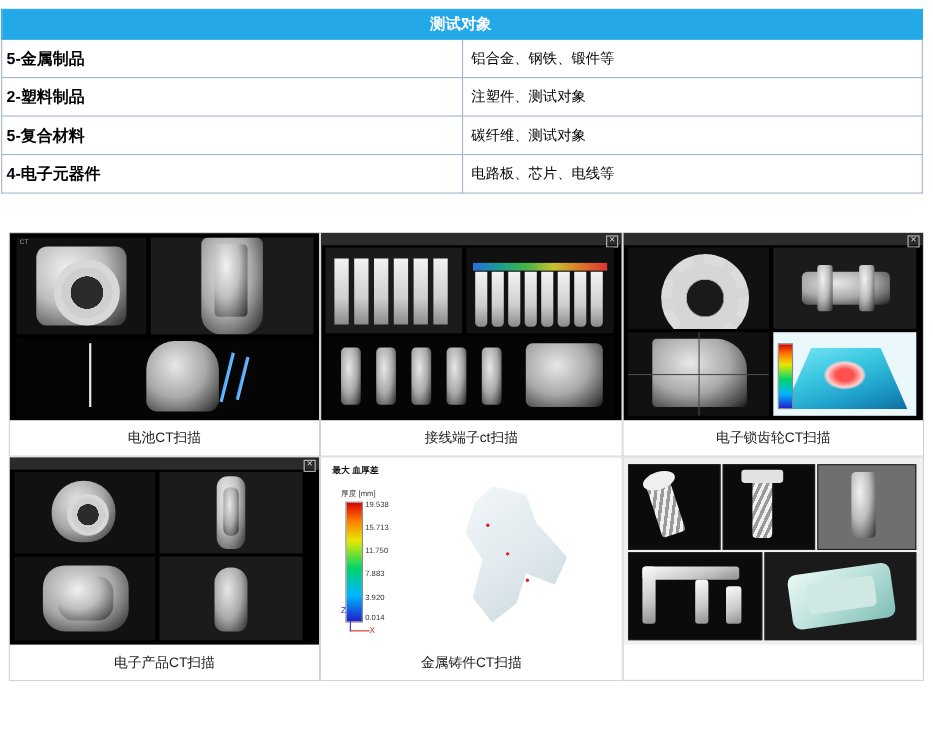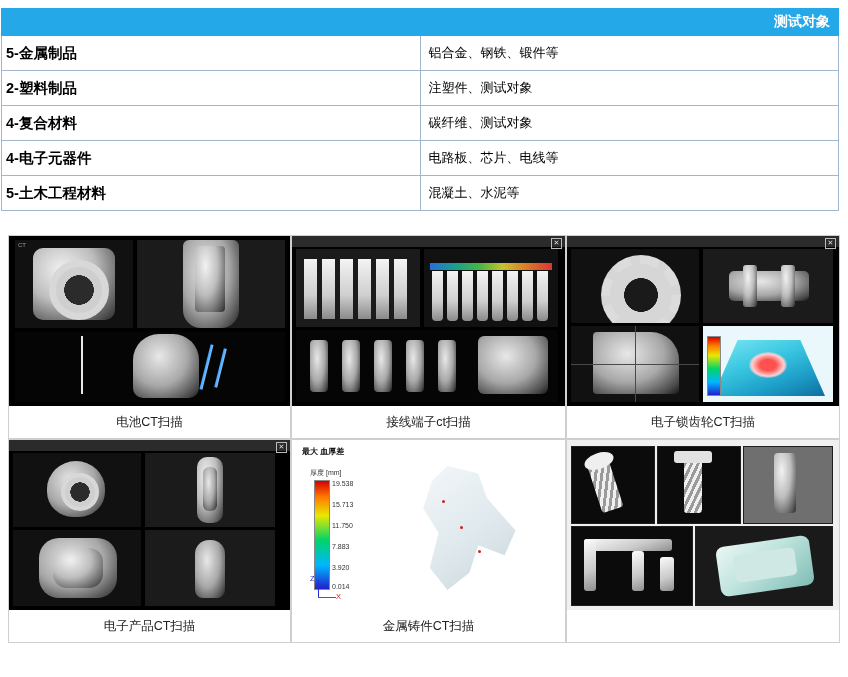--- a/index.html
+++ b/index.html
@@ -32,21 +32,21 @@
   .spec-table th, .spec-table td {
     border: 1px solid #9fb6cc;
     height: 34px;
     padding: 0 8px;
     font-size: 13px;
     vertical-align: middle;
   }
   .spec-table thead th {
     background: #24a8e8;
     color: #ffffff;
-    text-align: right;
+    text-align: center;
     font-weight: bold;
     border: 1px solid #24a8e8;
     height: 26px;
     font-size: 14px;
     padding-left: 6px;
   }
   .spec-table td.cat {
     width: 200px;
     font-weight: bold;
     font-size: 14.5px;
@@ -54,21 +54,21 @@
   }
   .spec-table td.desc {
     font-weight: normal;
     padding-left: 8px;
   }
 
   
   .gallery {
     position: absolute;
     left: 8px;
-    top: 235px;
+    top: 211px;
     width: 712px;
     display: grid;
     grid-template-columns: 283px 275px 274px;
     grid-auto-rows: auto;
   }
   .cell {
     border: 1px solid #cfcfcf;
     box-sizing: border-box;
     background: #ffffff;
   }
@@ -199,30 +199,26 @@
     <tbody>
       <tr>
         <td class="cat">5-金属制品</td>
         <td class="desc">铝合金、钢铁、锻件等</td>
       </tr>
       <tr>
         <td class="cat">2-塑料制品</td>
         <td class="desc">注塑件、测试对象</td>
       </tr>
       <tr>
-        <td class="cat">4-复合材料</td>
+        <td class="cat">5-复合材料</td>
         <td class="desc">碳纤维、测试对象</td>
       </tr>
       <tr>
         <td class="cat">4-电子元器件</td>
         <td class="desc">电路板、芯片、电线等</td>
-      </tr>
-      <tr>
-        <td class="cat">5-土木工程材料</td>
-        <td class="desc">混凝土、水泥等</td>
       </tr>
     </tbody>
   </table>
 
   <div class="gallery">
 
     <div class="cell">
       <div class="imgbox">
 
         <div class="pane" style="left:6px;top:4px;width:118px;height:88px;">

